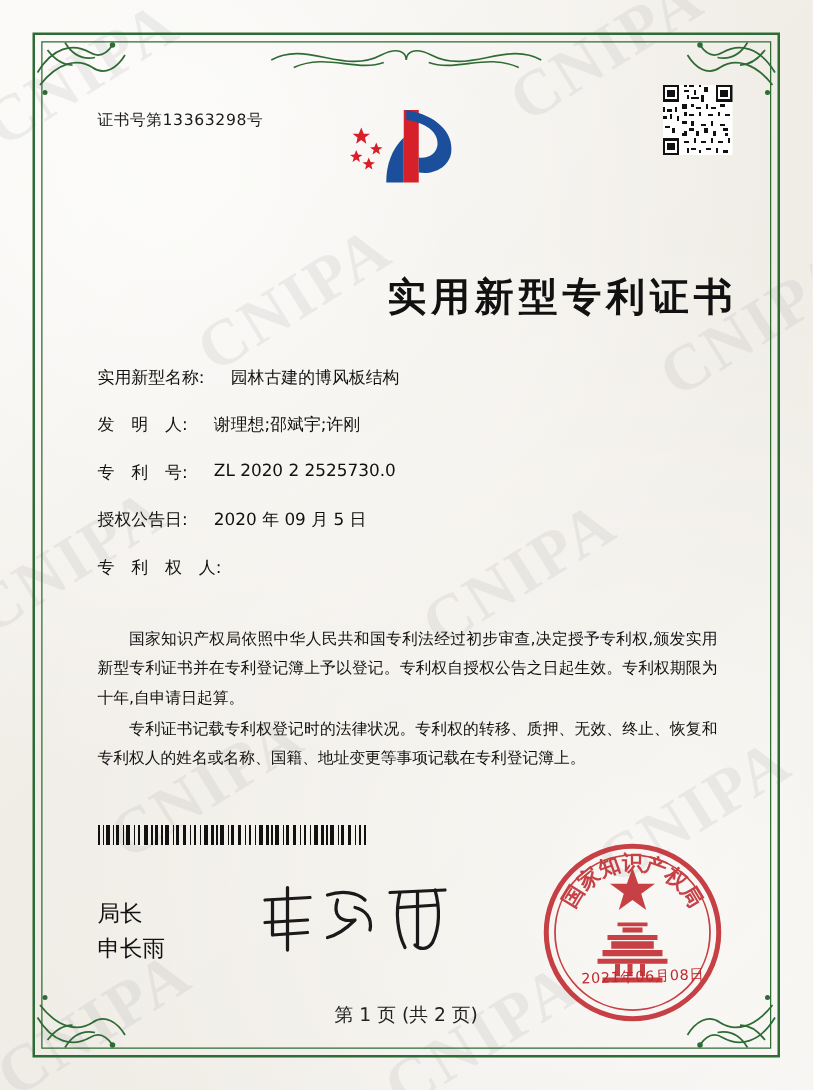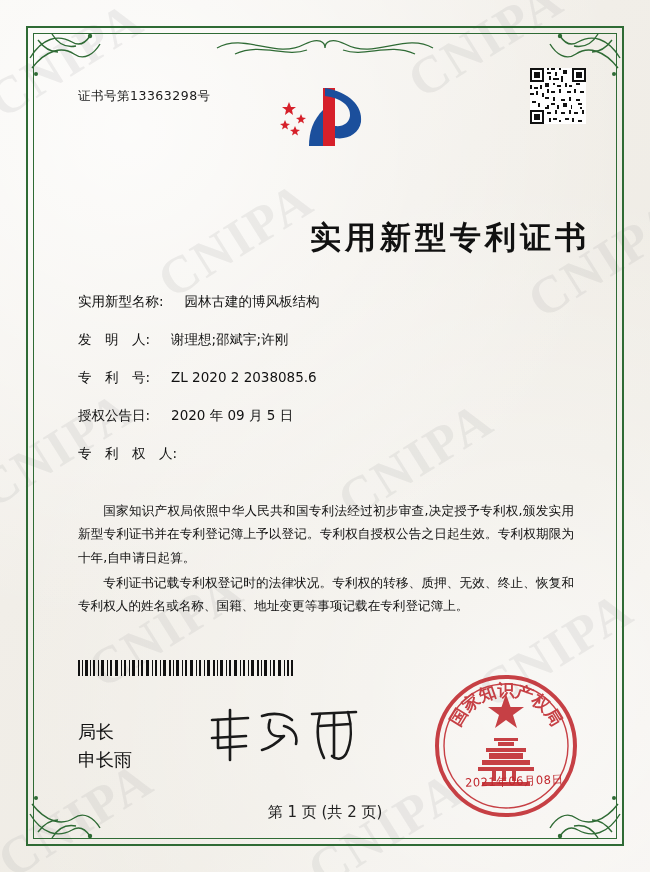--- a/index.html
+++ b/index.html
@@ -282,21 +282,21 @@
     <div class="frow">
       <span class="flabel">实用新型名称:</span>
       <span class="fval">园林古建的博风板结构</span>
     </div>
     <div class="frow">
       <span class="flabel">发　明　人:</span>
       <span class="fval">谢理想;邵斌宇;许刚</span>
     </div>
     <div class="frow">
       <span class="flabel">专　利　号:</span>
-      <span class="fval">ZL 2020 2 2038085.6</span>
+      <span class="fval">ZL 2020 2 2525730.0</span>
     </div>
     <div class="frow">
       <span class="flabel">授权公告日:</span>
       <span class="fval">2020 年 09 月 5 日</span>
     </div>
     <div class="frow">
       <span class="flabel">专　利　权　人:</span>
     </div>
 
     <div class="tworow">

